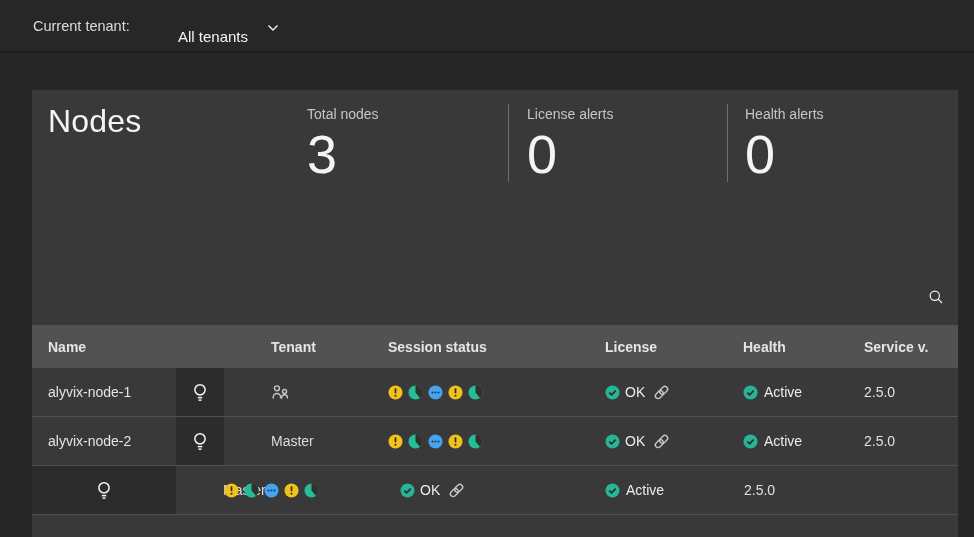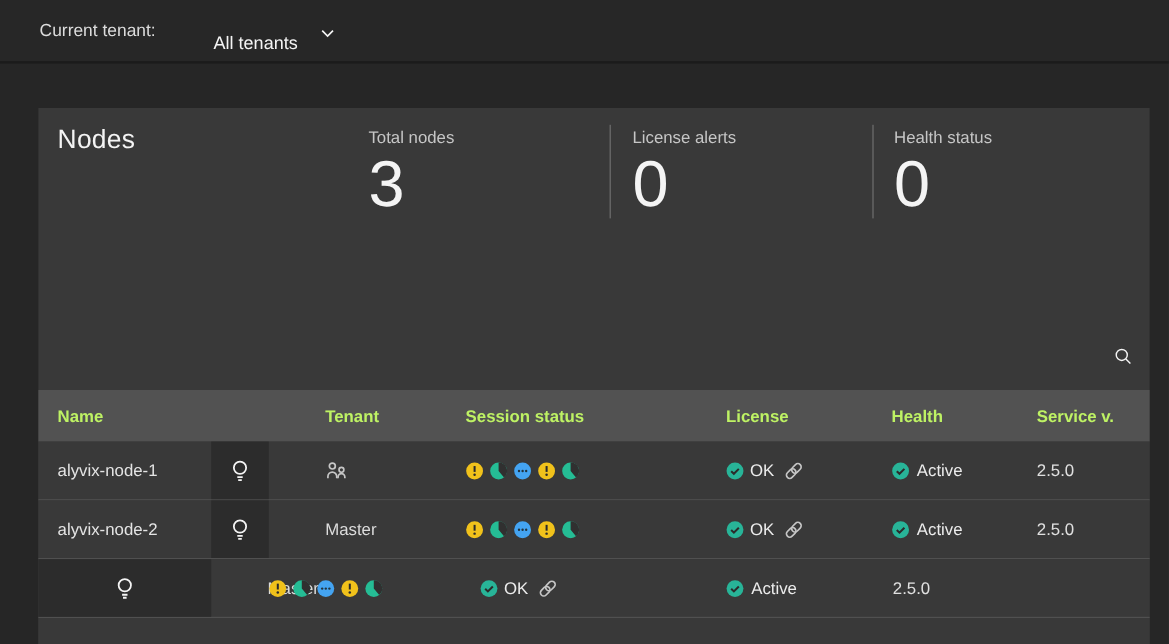--- a/index.html
+++ b/index.html
@@ -25,21 +25,21 @@
   .tenant-value { margin-left:18px; font-size:15px; color:#f4f4f4; }
   .tenant-dropdown svg { position:absolute; left:106px; top:13px; }
 
   
   .panel {
     position:absolute; left:32px; top:90px; width:926px; height:447px;
     background:#393939;
   }
   .page-title {
     position:absolute; left:16px; top:13px;
-    font-size:22px; font-weight:300; color:#f4f4f4; letter-spacing:.2px;
+    font-size:32px; font-weight:300; color:#f4f4f4; letter-spacing:.2px;
   }
   .stat { position:absolute; top:0; }
   .stat-label { position:absolute; top:16px; left:0; font-size:14px; color:#c6c6c6; white-space:nowrap; }
   .stat-value { position:absolute; top:36px; left:0; font-size:54px; font-weight:300; line-height:56px; color:#f4f4f4; }
   .stat-1 { left:275px; }
   .stat-2 { left:495px; }
   .stat-3 { left:713px; }
   .stat-divider { position:absolute; top:14px; width:1px; height:78px; background:#6f6f6f; }
   .divider-1 { left:476px; }
   .divider-2 { left:695px; }
@@ -51,21 +51,21 @@
   }
 
   
   .table { position:absolute; left:0; top:235px; width:926px; }
   .t-grid {
     display:grid;
     grid-template-columns:144px 48px 164px 205px 138px 120px 107px;
     align-items:center;
   }
   .t-head { height:43px; background:#525252; }
-  .t-head .t-cell { font-size:14px; font-weight:700; color:#bef264; }
+  .t-head .t-cell { font-size:14px; font-weight:700; color:#e5e5e5; }
   .t-row { height:49px; background:#393939; border-bottom:1px solid #505050; }
   .t-filler { height:22px; background:#393939; }
   .t-cell { font-size:14px; color:#e4e4e4; display:flex; align-items:center; height:100%; }
   .c-name   { padding-left:16px; }
   .c-bulb   { justify-content:center; }
   .t-row .c-bulb { background:#2c2c2c; cursor:pointer; }
   .c-tenant { padding-left:47px; color:#dcdcdc; }
   .c-session{ gap:5px; }
   .c-health { padding-left:12px; gap:5px; color:#ececec; }
   .c-license{ padding-left:12px; gap:6px; color:#ececec; }
@@ -94,21 +94,21 @@
     <div class="stat-label">Total nodes</div>
     <div class="stat-value">3</div>
   </div>
   <div class="stat-divider divider-1"></div>
   <div class="stat stat-2">
     <div class="stat-label">License alerts</div>
     <div class="stat-value">0</div>
   </div>
   <div class="stat-divider divider-2"></div>
   <div class="stat stat-3">
-    <div class="stat-label">Health status</div>
+    <div class="stat-label">Health alerts</div>
     <div class="stat-value">0</div>
   </div>
 
   <button class="search-btn">
     <svg width="16" height="16" viewBox="0 0 16 16">
       <circle cx="6.8" cy="6.8" r="4.6" fill="none" stroke="#f4f4f4" stroke-width="1.2"></circle>
       <path d="M10.2 10.2 L14 14" stroke="#f4f4f4" stroke-width="1.2"></path>
     </svg>
   </button>
 

